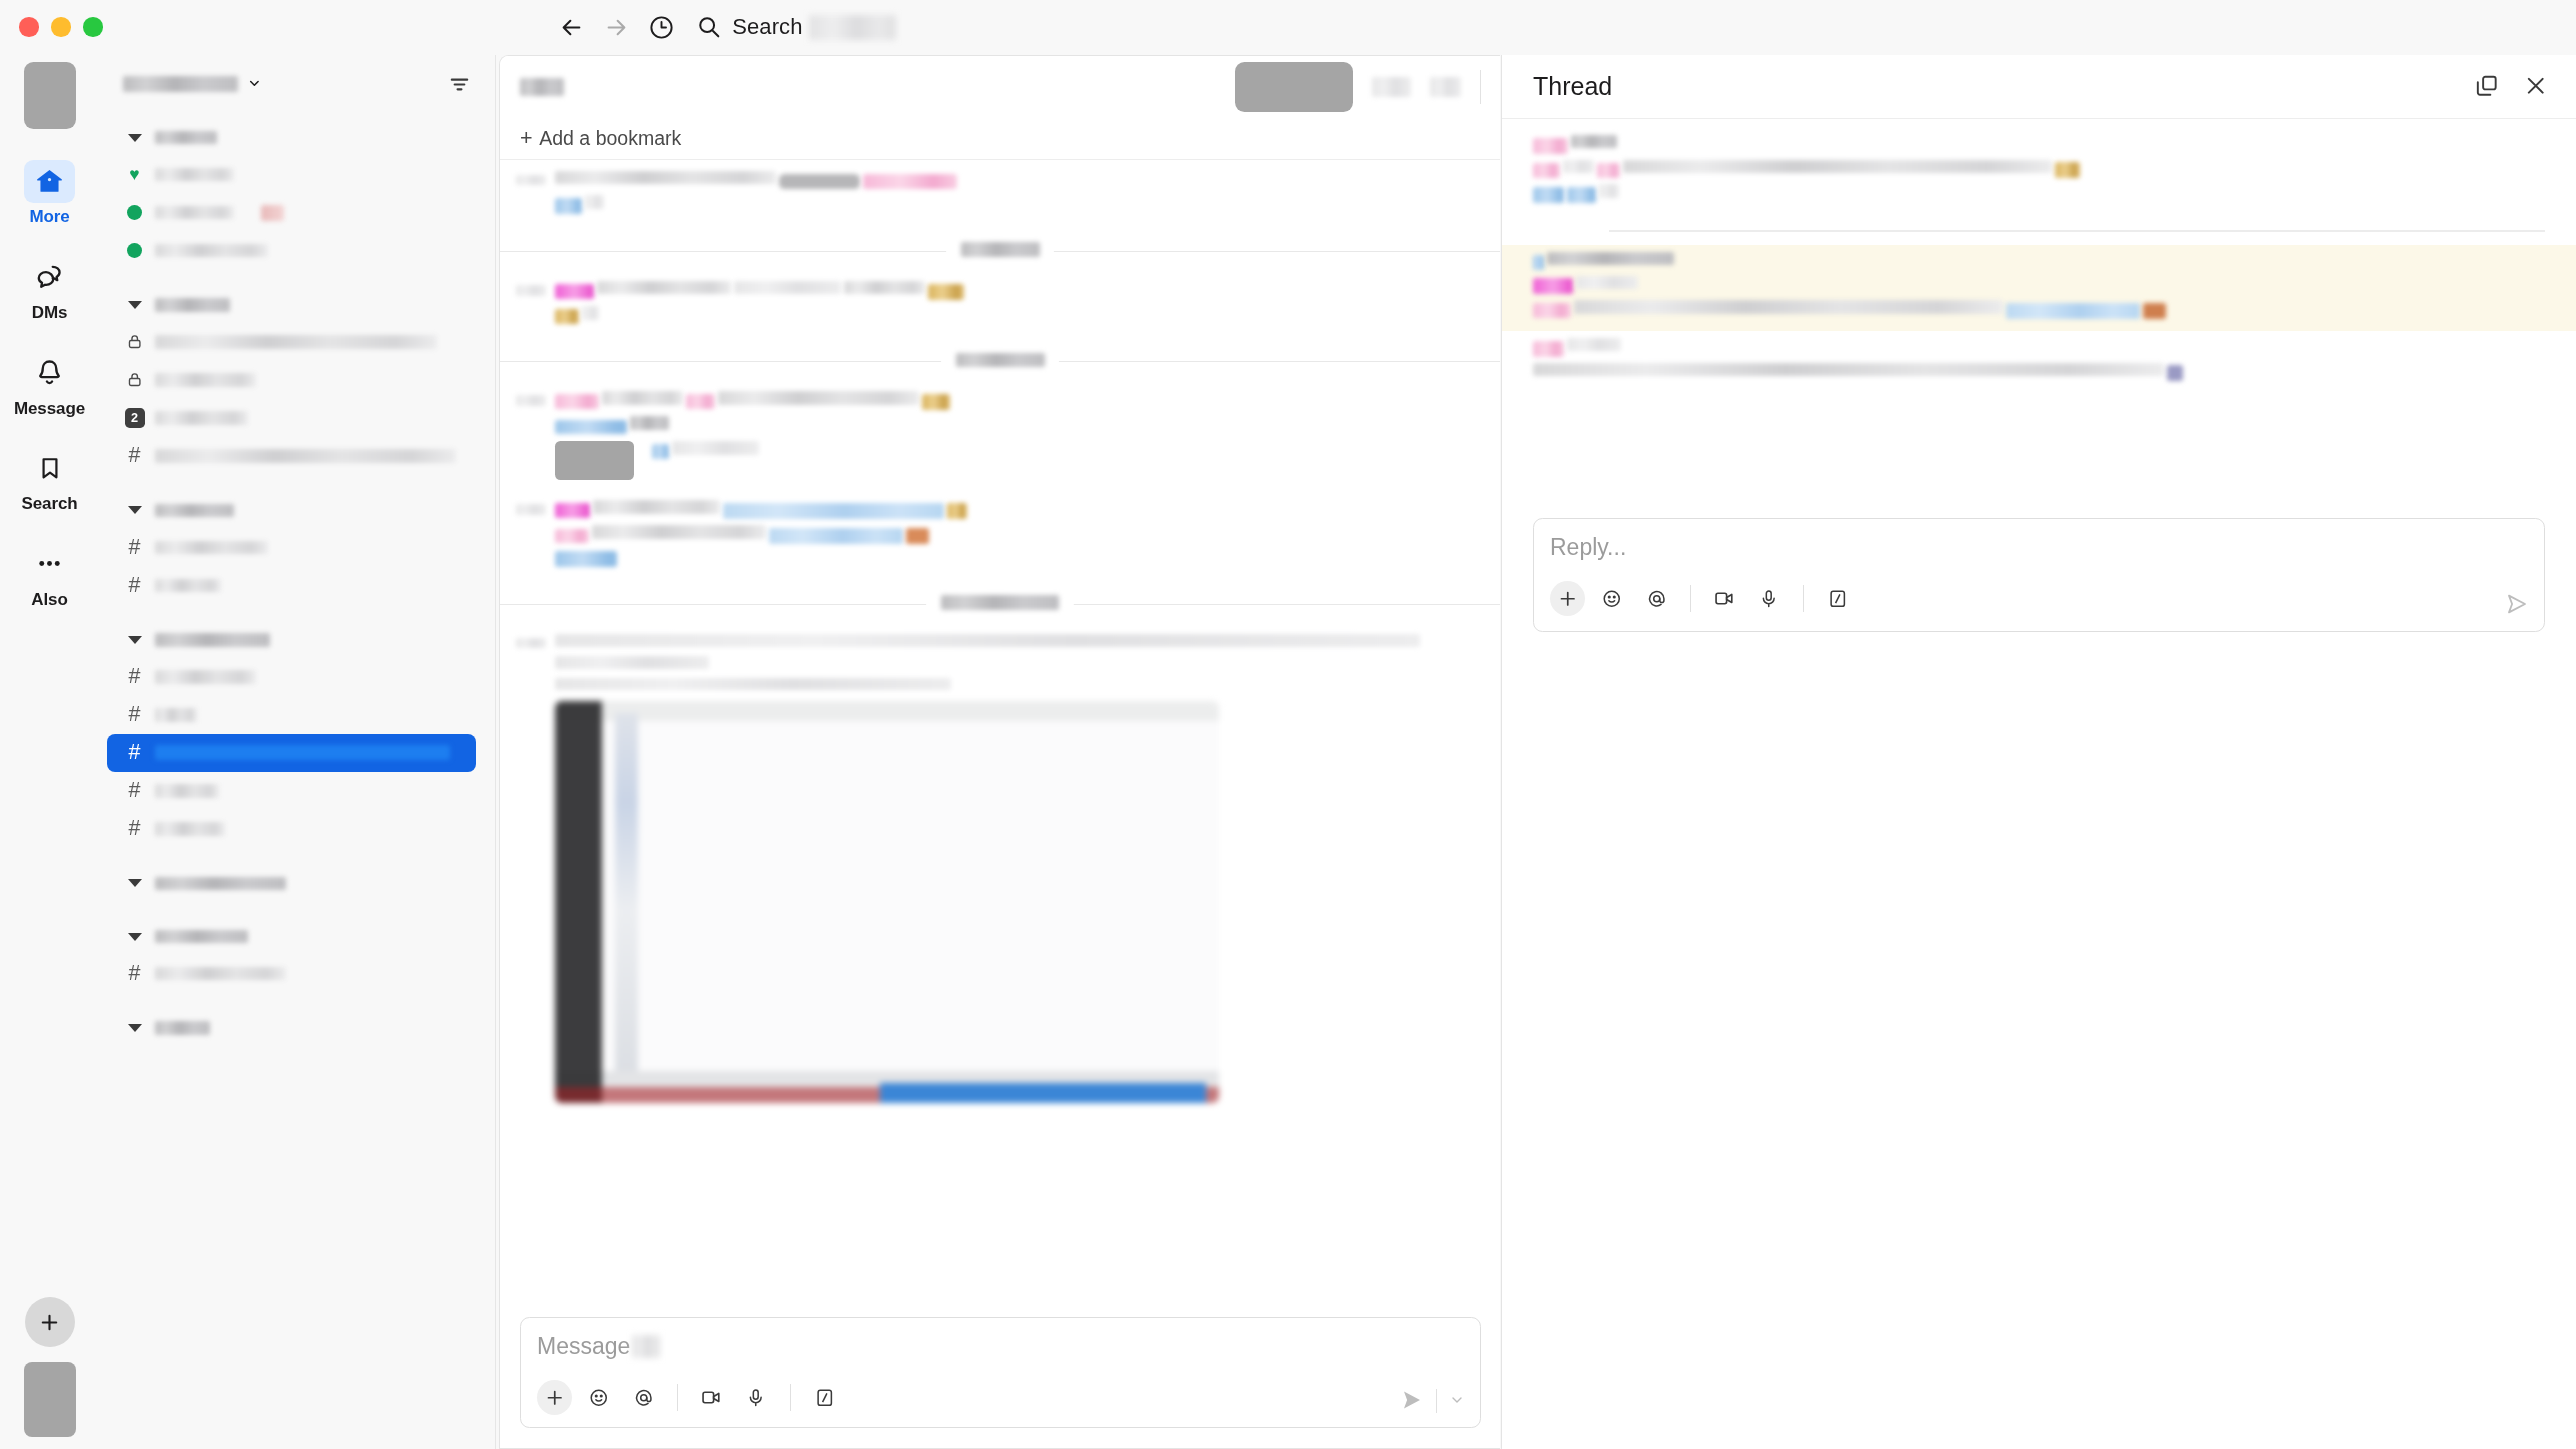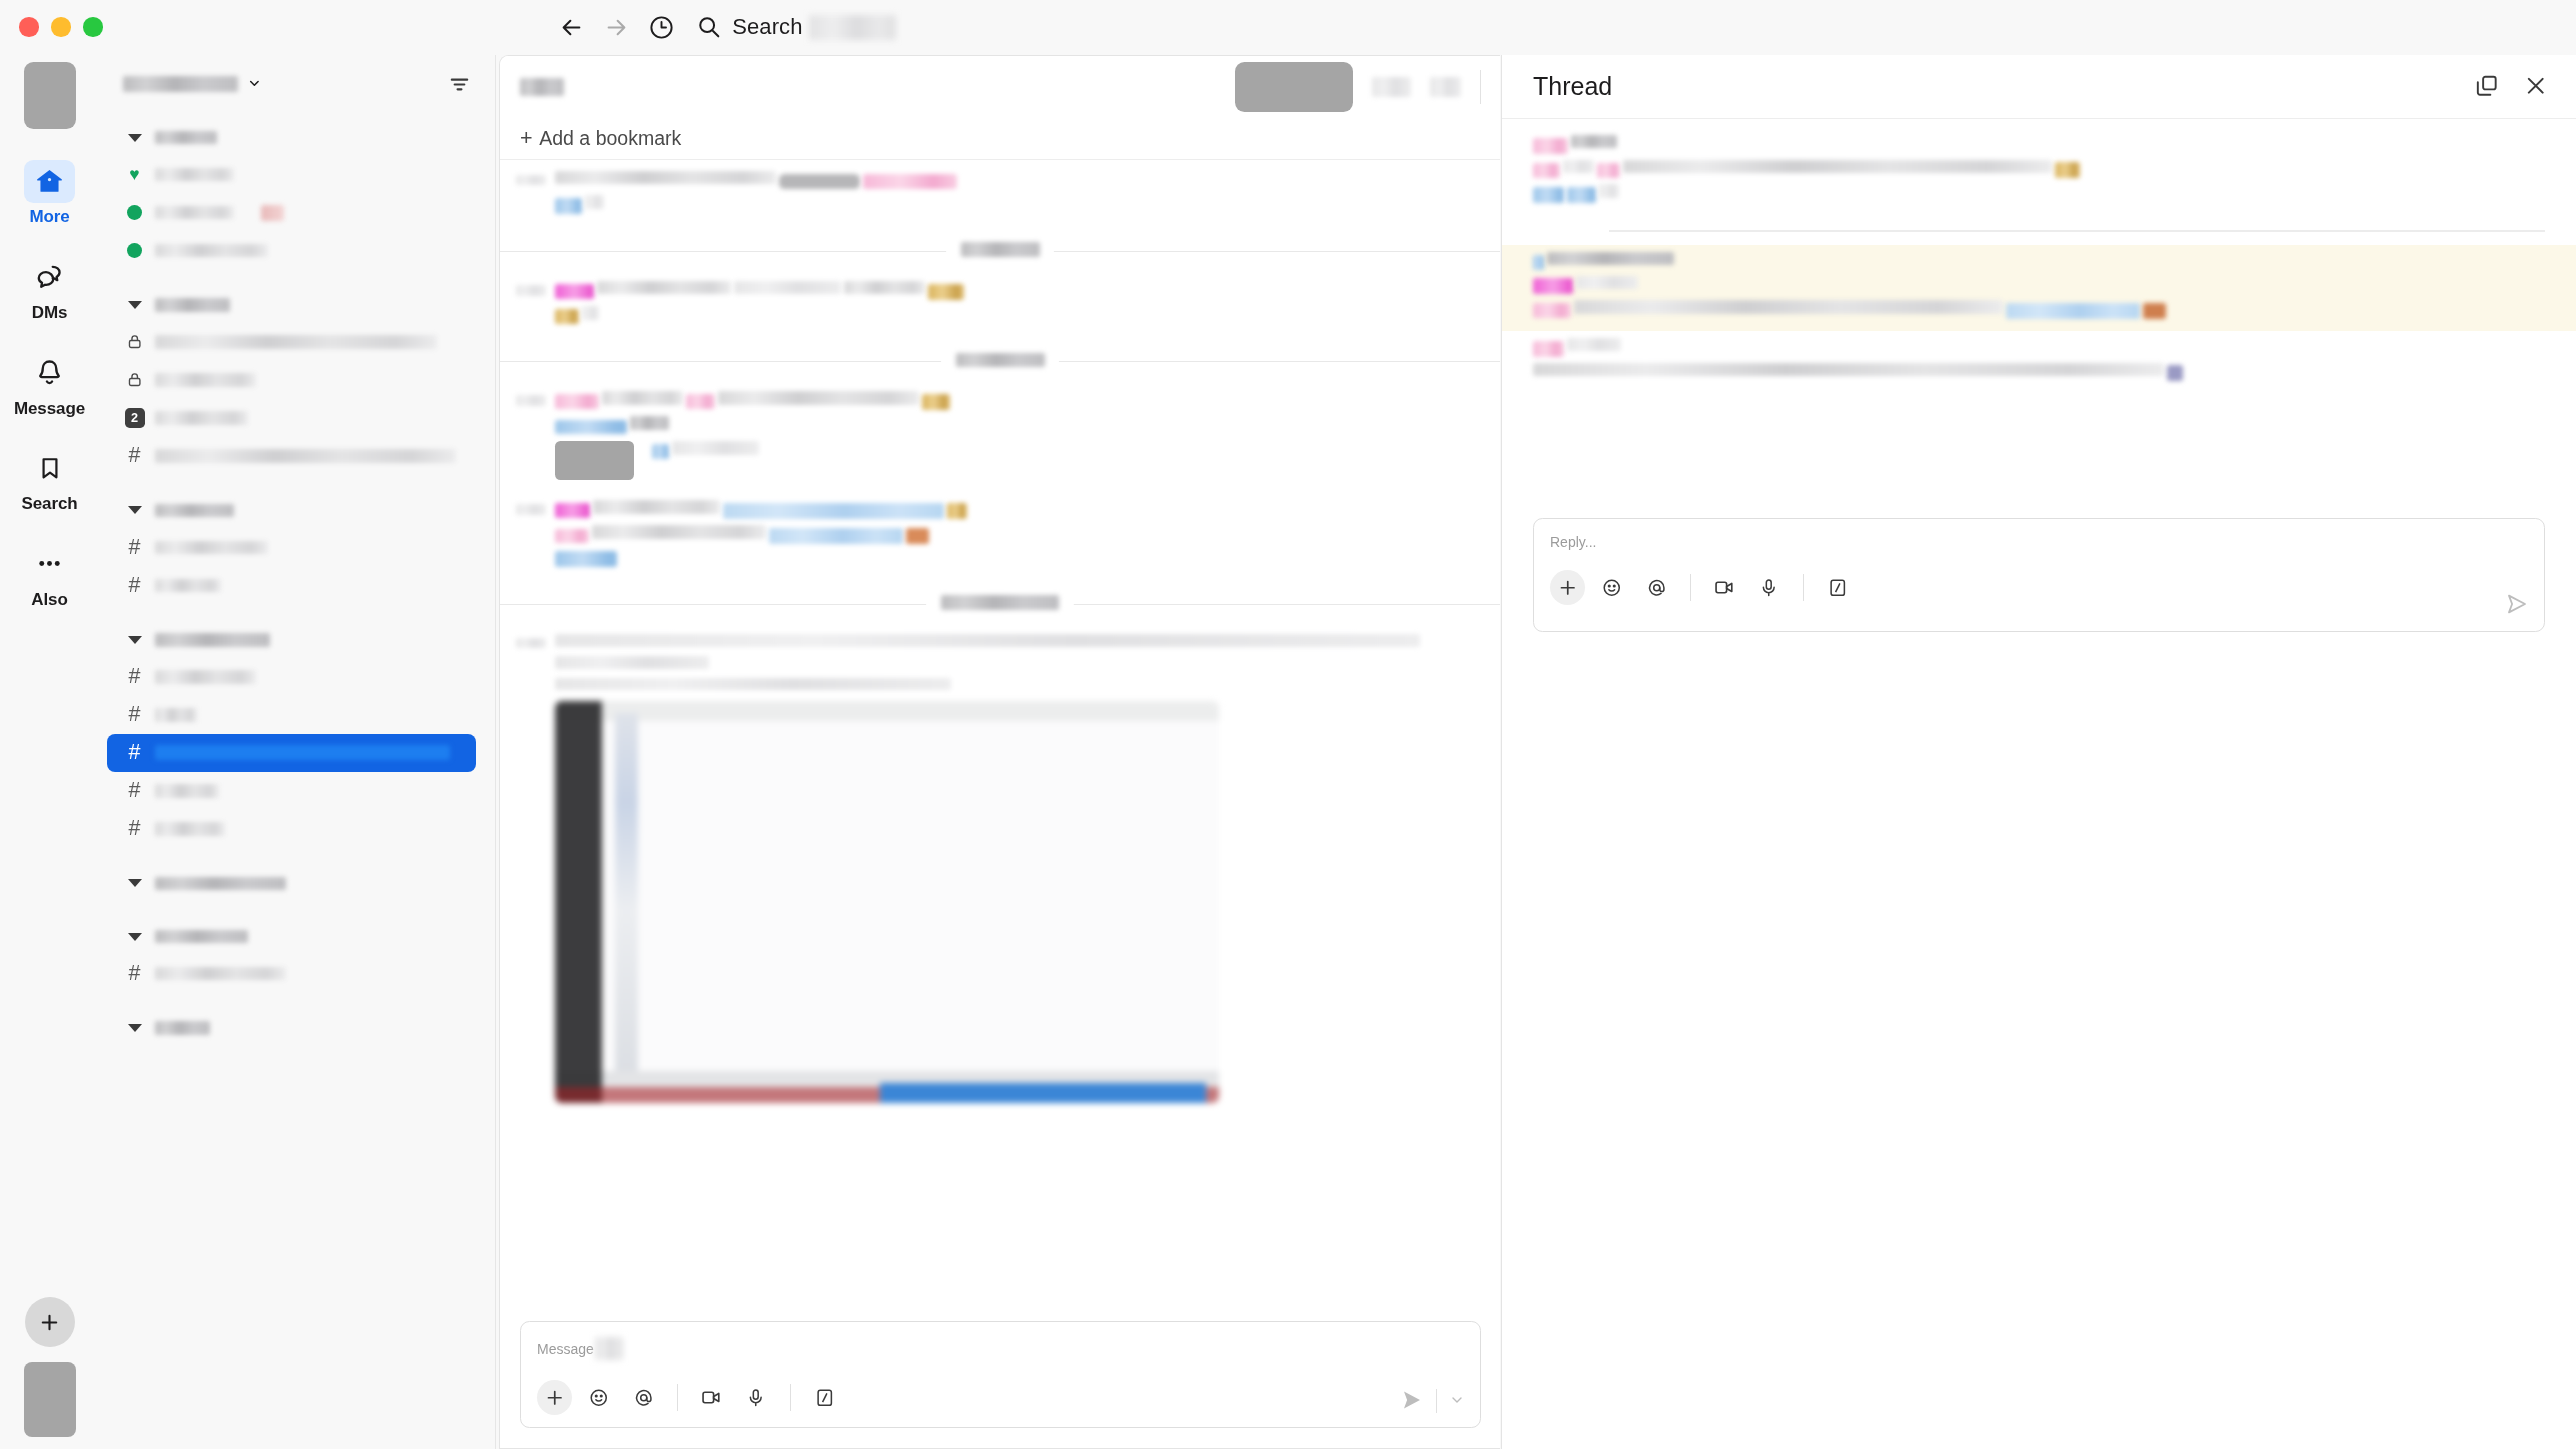--- a/index.html
+++ b/index.html
@@ -164,21 +164,21 @@
   .attach-img::before {
     content:''; position: absolute; left: 9%; top: 3%; width: 3.5%; bottom: 8%;
     background: linear-gradient(180deg,#dfe3ea 0%, #c9d4e6 25%, #eceef1 55%, #dcdfe4 100%);
   }
 
   .compose-wrap { position: absolute; left: 20px; right: 19px; bottom: 20px; }
   .composer {
     border: 1.3px solid #dedede; border-radius: 9.4px; background: #fff;
     padding: 14.8px 16px 12px 16px; min-height: 90px; position: relative;
   }
-  .comp-placeholder { font-size: 14px; color: #9b9b9b; display: flex; align-items: center; gap: 0; }
+  .comp-placeholder { font-size: 23px; color: #9b9b9b; display: flex; align-items: center; gap: 0; }
   .comp-tools { display: flex; align-items: center; gap: 9.4px; margin-top: 20px; }
   .tool {
     width: 35px; height: 35px; border-radius: 50%;
     display: flex; align-items: center; justify-content: center; cursor: pointer;
   }
   .tool.filled { background: #efefef; }
   .tool-sep { width: 1.3px; height: 27px; background: #e0e0e0; margin: 0 6.7px; }
   .send-area { position: absolute; right: 14.8px; bottom: 13.4px; display: flex; align-items: center; gap: 10.7px; }
 
   

